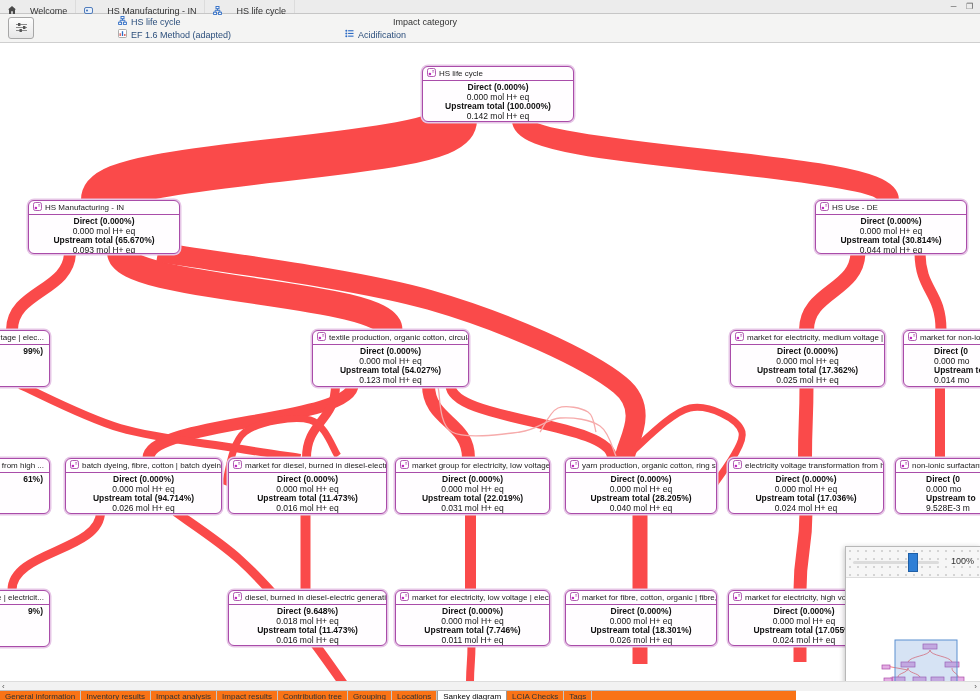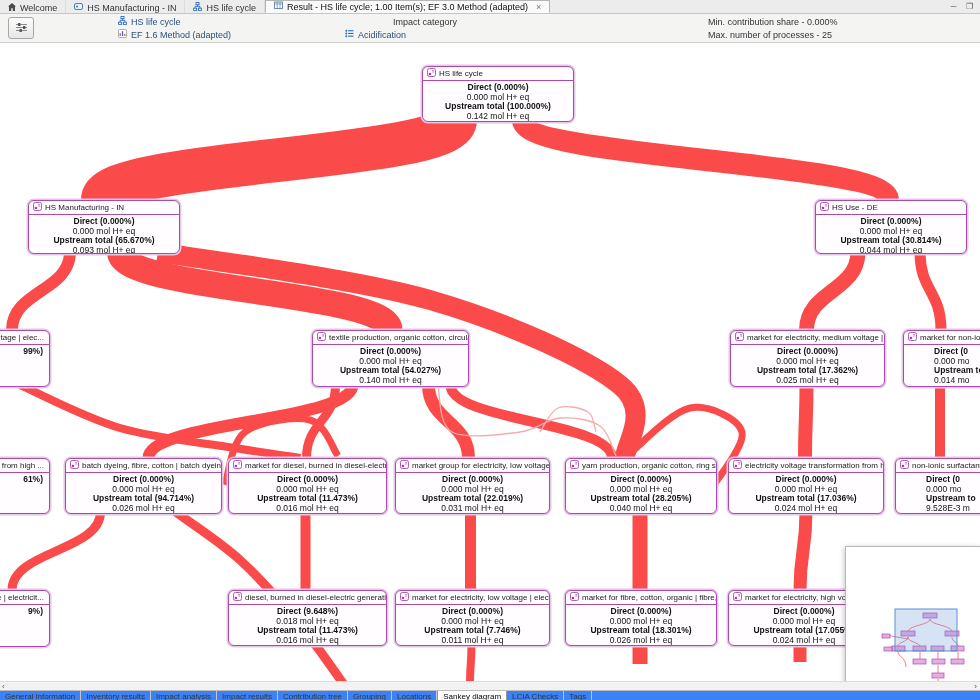--- a/index.html
+++ b/index.html
@@ -2,21 +2,21 @@
 <html><head>
 <meta charset="utf-8">
 <style>
   html,body{margin:0;padding:0;background:#888;}
   .app{position:relative;width:980px;height:700px;background:#fff;overflow:hidden;
        font-family:"Liberation Sans",sans-serif;font-size:9px;color:#222;}
 
   
   .tabbar{position:absolute;left:0;top:0;width:980px;height:13px;background:#ececec;
           border-bottom:1px solid #c6c6c6;display:flex;align-items:stretch;z-index:20;}
-  .tab{display:flex;align-items:flex-end;gap:4px;padding:0 8px;font-size:9px;color:#333;
+  .tab{display:flex;align-items:flex-start;gap:14px;padding:6px 8px;font-size:9px;color:#333;
        border-right:1px solid #dcdcdc;white-space:nowrap;}
   .tab.active{background:#fafafa;border:1px solid #b5b5b5;border-bottom:1px solid #fafafa;color:#111;}
   .tab .close{margin-left:4px;color:#777;font-size:9px;line-height:9px;}
   .winbtns{margin-left:auto;display:flex;gap:7px;align-items:center;padding-right:6px;color:#555;font-size:8px;}
   .winbtn{width:9px;height:9px;display:flex;align-items:center;justify-content:center;}
 
   
   .header{position:absolute;left:0;top:13px;width:980px;height:29px;background:#f4f4f3;
           border-bottom:1px solid #cfcfcf;z-index:19;}
   .hbtn{position:absolute;left:8px;top:4px;width:24px;height:20px;border:1px solid #a7a7a7;border-radius:3px;
@@ -47,21 +47,21 @@
   .mm-track{position:absolute;left:7px;top:14px;width:86px;height:3px;background:#dcdcdc;border-radius:2px;}
   .mm-handle{position:absolute;left:62px;top:6px;width:8px;height:17px;background:#2f7fd6;border:1px solid #1f5fa6;}
   .mm-label{position:absolute;right:6px;top:9px;font-size:9px;color:#333;}
   .mm-body{position:relative;height:145px;background:#fff;}
 
   
   .hscroll{position:absolute;left:0;top:681px;width:980px;height:9px;background:#f2f2f2;
            border-top:1px solid #ddd;z-index:21;color:#555;font-size:8px;}
   .hs-left{position:absolute;left:2px;top:0px;line-height:9px;}
   .hs-right{position:absolute;right:3px;top:0px;line-height:9px;}
-  .bottombar{position:absolute;left:0;top:690px;width:980px;height:10px;background:#3b82f6;
+  .bottombar{position:absolute;left:0;top:690px;width:796px;height:10px;background:#f97316;
              border-top:1px solid #bdbdbd;display:flex;z-index:22;}
   .btab{display:flex;align-items:center;padding:0 5px;border-right:1px solid #c5c5c5;
         font-size:8px;color:#333;white-space:nowrap;}
   .btab.active{background:#fff;border-left:1px solid #999;border-right:1px solid #999;color:#000;}
 </style>
 </head>
 <body>
 
 <div class="app">
 
@@ -83,28 +83,20 @@
         <div class="tab">
           <span><svg width="9" height="9" viewBox="0 0 9 9">
               <g fill="#fff" stroke="#2d6bc4" stroke-width="0.9">
                 <rect x="3" y="0.5" width="3" height="2.2"></rect>
                 <rect x="0.6" y="6.2" width="3" height="2.2"></rect>
                 <rect x="5.4" y="6.2" width="3" height="2.2"></rect>
               </g>
               <path d="M4.5 2.7v1.6M2.1 6.2V4.3h4.8v1.9" fill="none" stroke="#2d6bc4" stroke-width="0.9"></path>
             </svg></span>
           <span>HS life cycle</span>
-        </div>
-        <div class="tab active">
-          <span><svg width="9" height="9" viewBox="0 0 9 9">
-              <rect x="0.5" y="1" width="8" height="6.5" fill="#fff" stroke="#5b7fae" stroke-width="0.9"></rect>
-              <path d="M0.5 3h8M3.2 1v6.5M6 1v6.5" stroke="#5b7fae" stroke-width="0.7"></path>
-            </svg></span>
-          <span>Result - HS life cycle; 1.00 Item(s); EF 3.0 Method (adapted)</span>
-          <span class="close">×</span>
         </div>
       </div>
     <div class="winbtns">
       <span class="winbtn">─</span>
       <span class="winbtn">❐</span>
     </div>
   </div>
 
   <div class="header">
     <div class="hbtn">
@@ -159,28 +151,20 @@
                 <circle cx="1.3" cy="4.5" r="1"></circle>
                 <circle cx="1.3" cy="7.2" r="1"></circle>
                 <rect x="3.1" y="1.2" width="5.4" height="1.1"></rect>
                 <rect x="3.1" y="3.9" width="5.4" height="1.1"></rect>
                 <rect x="3.1" y="6.6" width="5.4" height="1.1"></rect>
               </g>
             </svg>
         </span>
         <span class="hlink">Acidification</span>
       </div>
-    </div>
-    <div class="hcol" style="left:660px;">
-      <div class="hrow">
-          <span class="hplain">Min. contribution share - 0.000%</span>
-        </div>
-      <div class="hrow">
-          <span class="hplain">Max. number of processes - 25</span>
-        </div>
     </div>
   </div>
 
   <div class="canvas">
     <svg class="flows" id="flowSvg" width="980" height="639" viewBox="0 0 980 639">
         <path d="M455,78C455,118 103,118 103,158" fill="none" stroke="#FA4A4A" stroke-width="44" stroke-linejoin="round"></path>
         <path d="M523,78C523,118 888,118 888,158" fill="none" stroke="#FA4A4A" stroke-width="22" stroke-linejoin="round"></path>
         <path d="M120,210C120,249 389.5,249 389.5,288" fill="none" stroke="#FA4A4A" stroke-width="26" stroke-linejoin="round"></path>
         <path d="M70,210C70,249 12,249 12,288" fill="none" stroke="#FA4A4A" stroke-width="12" stroke-linejoin="round"></path>
         <path d="M158,210C203.33333333333334,218 353,235.83333333333331 430,258C507,280.1666666666667 587.5,316.6666666666667 620,343C652.5,369.3333333333333 624.1666666666666,403.8333333333333 625,416" fill="none" stroke="#FA4A4A" stroke-width="20" stroke-linejoin="round"></path>
@@ -273,21 +257,21 @@
                 <rect x="0.5" y="0.5" width="8" height="8" rx="1.8" fill="#fff" stroke="#a94ca9" stroke-width="0.9"></rect>
                 <circle cx="2.9" cy="6" r="1.3" fill="#c02ac0"></circle>
                 <path d="M5.2 2.6h2M5.2 4h2" stroke="#a94ca9" stroke-width="0.7"></path>
               </svg></span>
             <span>textile production, organic cotton, circular k...</span>
           </div>
           <div class="node-body">
             <div class="line b">Direct (0.000%)</div>
             <div class="line">0.000 mol H+ eq</div>
             <div class="line b">Upstream total (54.027%)</div>
-            <div class="line">0.140 mol H+ eq</div>
+            <div class="line">0.123 mol H+ eq</div>
           </div>
         </div>
         <div class="node" style="left: 730px; top: 288px; width: 153px; height: 55px;">
           <div class="node-title">
             <span class="picon"><svg width="9" height="9" viewBox="0 0 9 9">
                 <rect x="0.5" y="0.5" width="8" height="8" rx="1.8" fill="#fff" stroke="#a94ca9" stroke-width="0.9"></rect>
                 <circle cx="2.9" cy="6" r="1.3" fill="#c02ac0"></circle>
                 <path d="M5.2 2.6h2M5.2 4h2" stroke="#a94ca9" stroke-width="0.7"></path>
               </svg></span>
             <span>market for electricity, medium voltage | elec...</span>
@@ -493,20 +477,25 @@
           <div class="node-body">
             <div class="line b">Direct (0.000%)</div>
             <div class="line">0.000 mol H+ eq</div>
             <div class="line b">Upstream total (17.055%)</div>
             <div class="line">0.024 mol H+ eq</div>
           </div>
         </div>
       </div>
 
     <div class="minimap">
+      <div class="mm-slider">
+        <div class="mm-track"></div>
+        <div class="mm-handle"></div>
+        <div class="mm-label">100%</div>
+      </div>
       <div class="mm-body">
         <svg width="132" height="145" viewBox="0 0 132 145">
           <g stroke="#fa4a4a" stroke-width="0.8" fill="none" opacity="0.9">
             <path d="M84 72 C84 78 64 78 62 84 M84 72 C84 78 104 78 106 84"></path>
             <path d="M62 90 C62 95 52 95 52 99 M62 90 C62 95 72 95 74 99"></path>
             <path d="M106 90 C106 95 112 95 112 99 M74 105 L74 112 M92 105 L92 112 M112 105 L112 112"></path>
             <path d="M52 105 C52 110 60 110 60 120 M92 118 L92 126 M92 132 L92 139"></path>
             <path d="M40 88 L62 92 M44 100 L60 104"></path>
           </g>
           <g fill="#e4aee4" stroke="#a94ca9" stroke-width="0.7">

